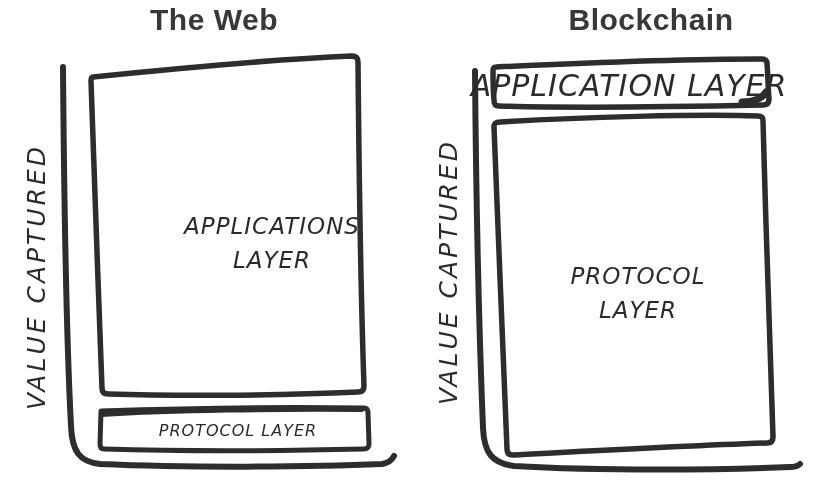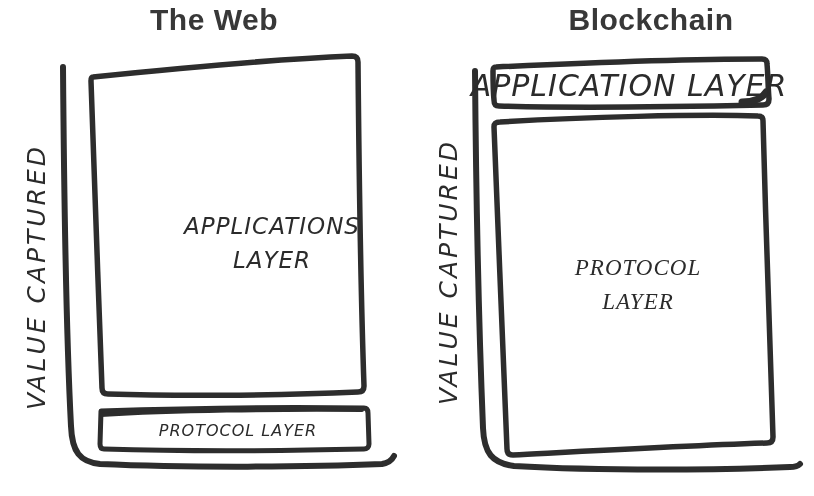--- a/index.html
+++ b/index.html
@@ -127,18 +127,18 @@
   </div>
 
   <div class="label hand layer-label-small" style="left:238px; top:430px;">PROTOCOL LAYER</div>
 
   <div class="label panel-title" style="left:632px; top:20px;margin-left:19px;">Blockchain</div>
 
   <div class="label hand axis-label" style="left:448px; top:272px;">VALUE CAPTURED</div>
 
   <div class="label hand layer-label-small" style="left:629px; top:85px; font-size:30px;">APPLICATION LAYER</div>
 
-  <div class="label hand layer-label-big" style="left:638px; top:285px;font-family:Liberation Serif, serif;">
+  <div class="label hand layer-label-big" style="left:638px; top:293px;">
     <div>PROTOCOL</div>
     <div>LAYER</div>
   </div>
 
 </div>
 
 </body></html>

